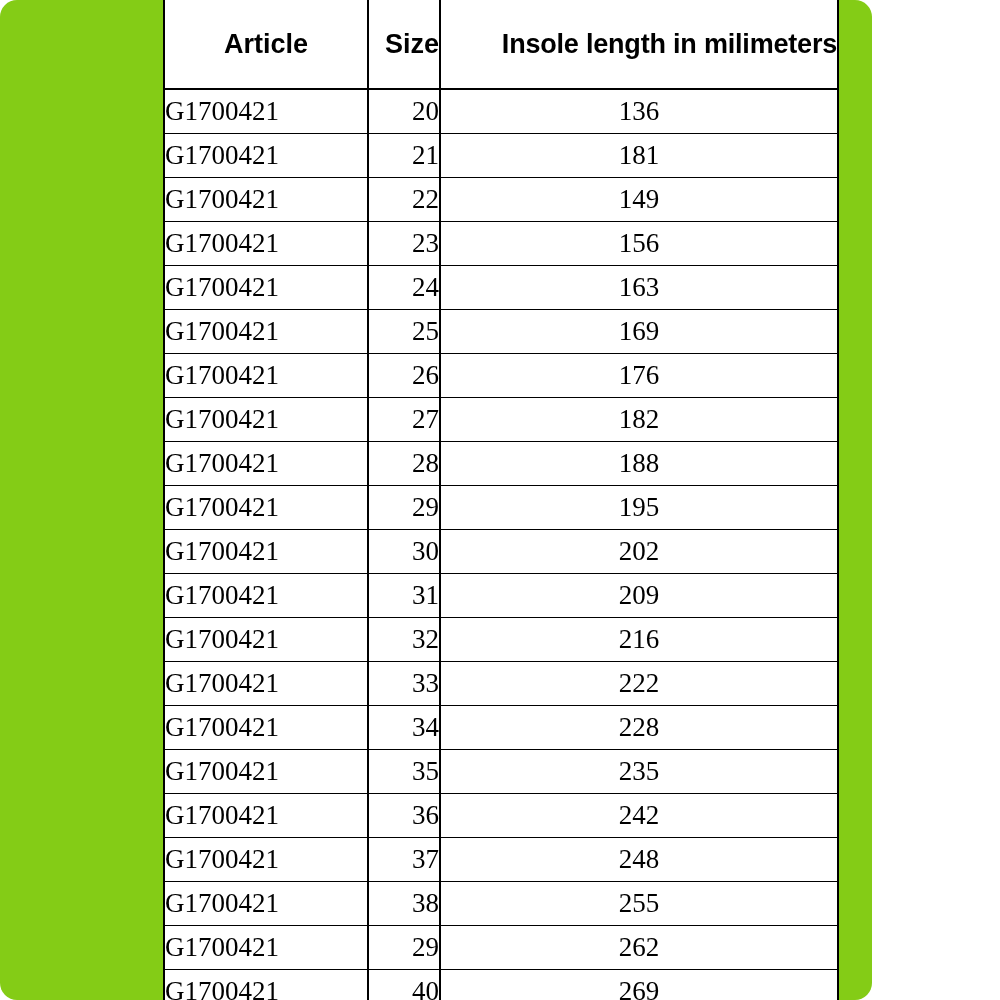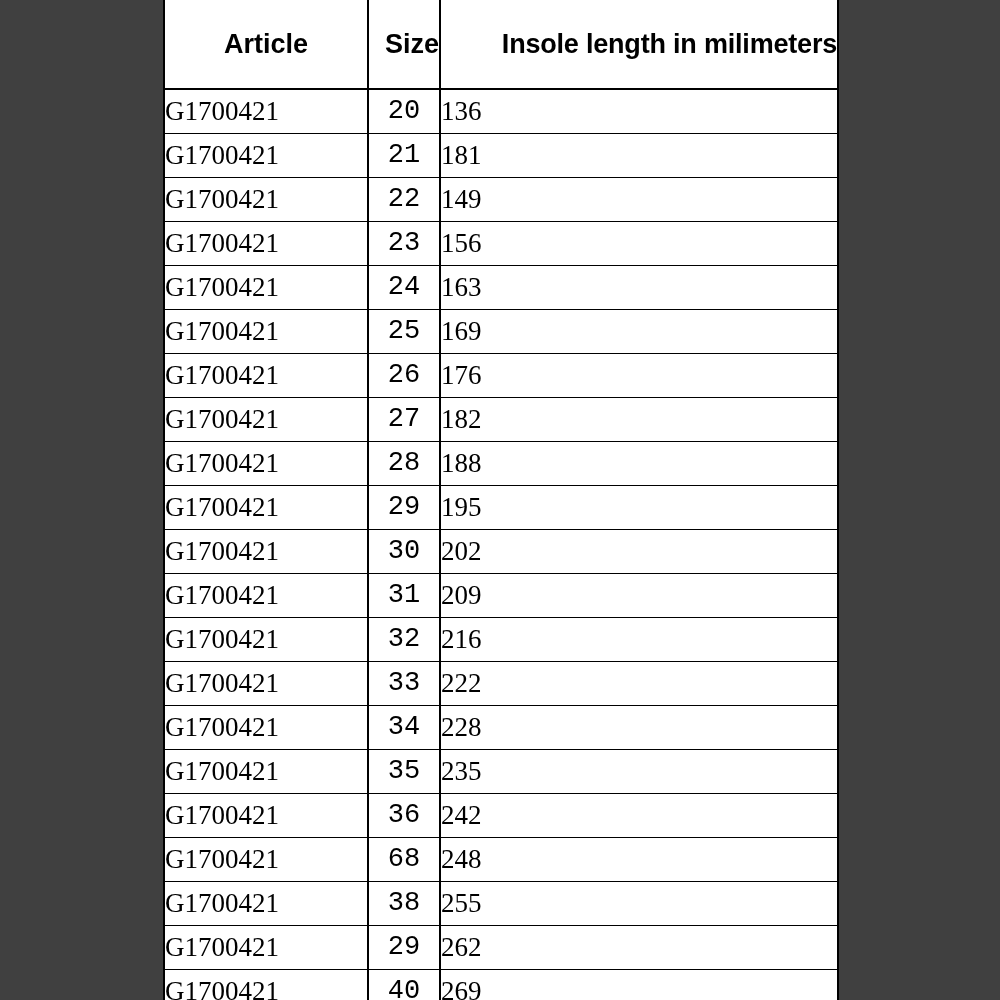--- a/index.html
+++ b/index.html
@@ -9,23 +9,24 @@
     width: 1000px;
     height: 1000px;
     overflow: hidden;
   }
   body {
     font-family: "Liberation Serif", serif;
     color: #000000;
   }
   .sheet {
     position: relative;
-    width: 1000px;
+    width: 872px;
     height: 1000px;
-    background: #404040;
+    background: #84cc16;
+    border-radius: 17px;
   }
   .table-wrap {
     position: absolute;
     left: 163px;
     top: 0px;
     width: 674px;
   }
   table.size-table {
     border-collapse: collapse;
     table-layout: fixed;
@@ -61,26 +62,26 @@
   th.h-article { text-align: center; }
   th.h-size { text-align: right; }
   th.h-insole { text-align: right; letter-spacing: -0.2px; }
 
   td.d-article {
     text-align: left;
     padding-left: 8px;
     font-size: 27px;
   }
   td.d-size {
+    text-align: right;
+    padding-right: 8px;
+    font-size: 27px;
+  }
+  td.d-insole {
     text-align: center;
-    padding-right: 8px;
-    font-size: 27px;
-    font-family: Liberation Mono, monospace;
-  }
-  td.d-insole {
     font-size: 27px;
   }
   tbody tr:last-child td {
     border-bottom: 2px solid #000000;
   }
 </style>
 </head>
 <body>
 
 <div class="sheet">
@@ -179,21 +180,21 @@
             <td class="d-size">35</td>
             <td class="d-insole">235</td>
           </tr>
           <tr>
             <td class="d-article">G1700421</td>
             <td class="d-size">36</td>
             <td class="d-insole">242</td>
           </tr>
           <tr>
             <td class="d-article">G1700421</td>
-            <td class="d-size">68</td>
+            <td class="d-size">37</td>
             <td class="d-insole">248</td>
           </tr>
           <tr>
             <td class="d-article">G1700421</td>
             <td class="d-size">38</td>
             <td class="d-insole">255</td>
           </tr>
           <tr>
             <td class="d-article">G1700421</td>
             <td class="d-size">29</td>

